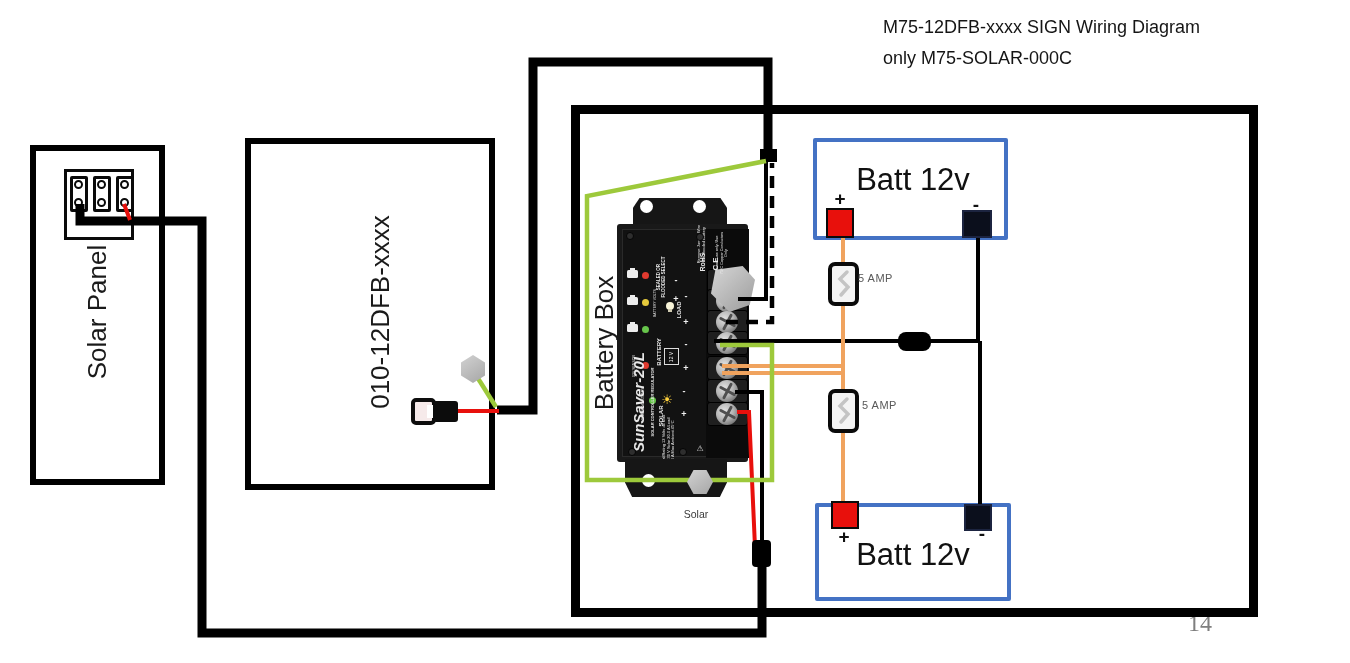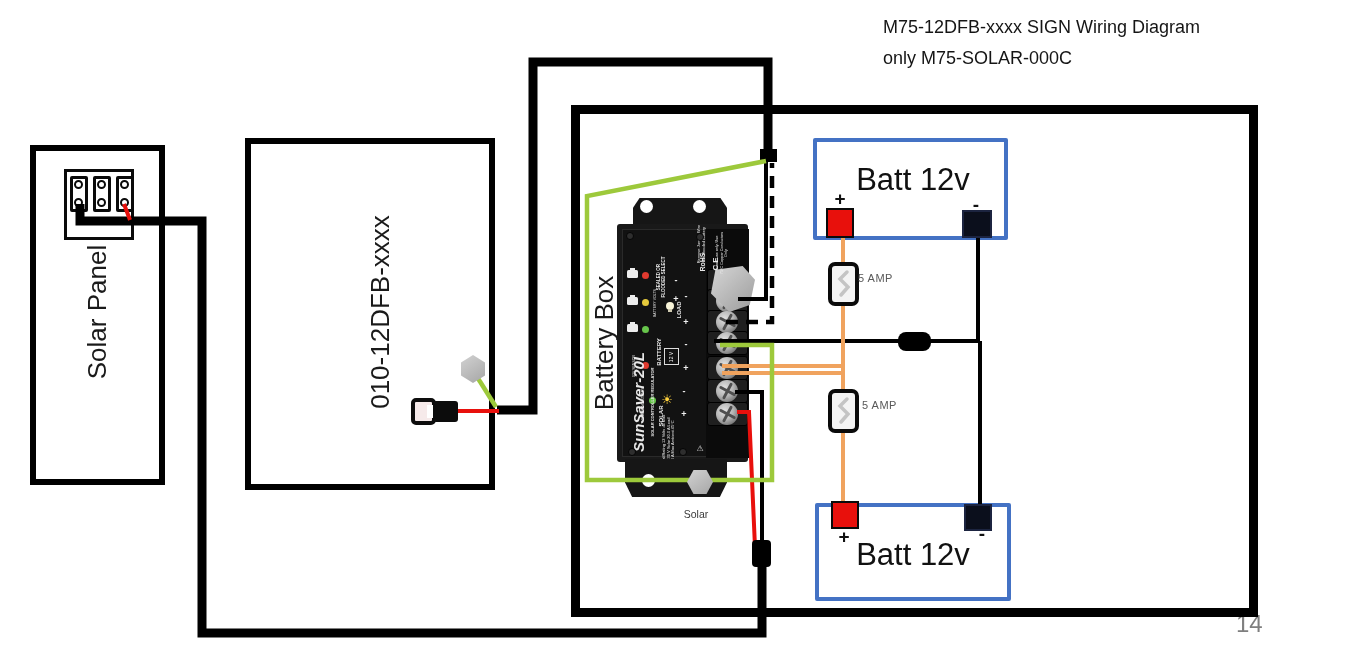--- a/index.html
+++ b/index.html
@@ -24,21 +24,21 @@
   #batt-bottom { left:815px; top:503px; width:196px; height:98px; }
 
   
   .big-rot-label { font-size:26px; color:#1a1a1a; white-space:nowrap; }
   #lbl-solar { left:-23px; top:296px; width:240px; height:32px; }
   #lbl-sign  { left:250px; top:296px; width:260px; height:32px; }
   #lbl-bbox  { left:489px; top:327px; width:230px; height:32px; }
 
   
   #title { left:883px; top:12px; width:440px; font-size:18px; line-height:31px; color:#151515; }
-  #pagenum { left:1236px; top:610px; width:50px; font-size:24px; color:var(--page-gray,#7f7f7f); }
+  #pagenum { left:1188px; top:610px; width:50px; font-size:24px; color:var(--page-gray,#7f7f7f);font-family:Liberation Serif, serif; }
 
   
   .batt-label { font-size:31px; color:#111; }
   .pm { font-size:19px; color:#111; font-weight:bold; }
   .term { position:absolute; }
   .term-red   { background:var(--wire-red,#e8100c); border:2px solid #0a0a0a; }
   .term-black { background:#0b0f1c; border:2px solid #1c2440; }
 
   
   .fuse { position:absolute; width:31px; height:44px; background:#f4f4f4;

